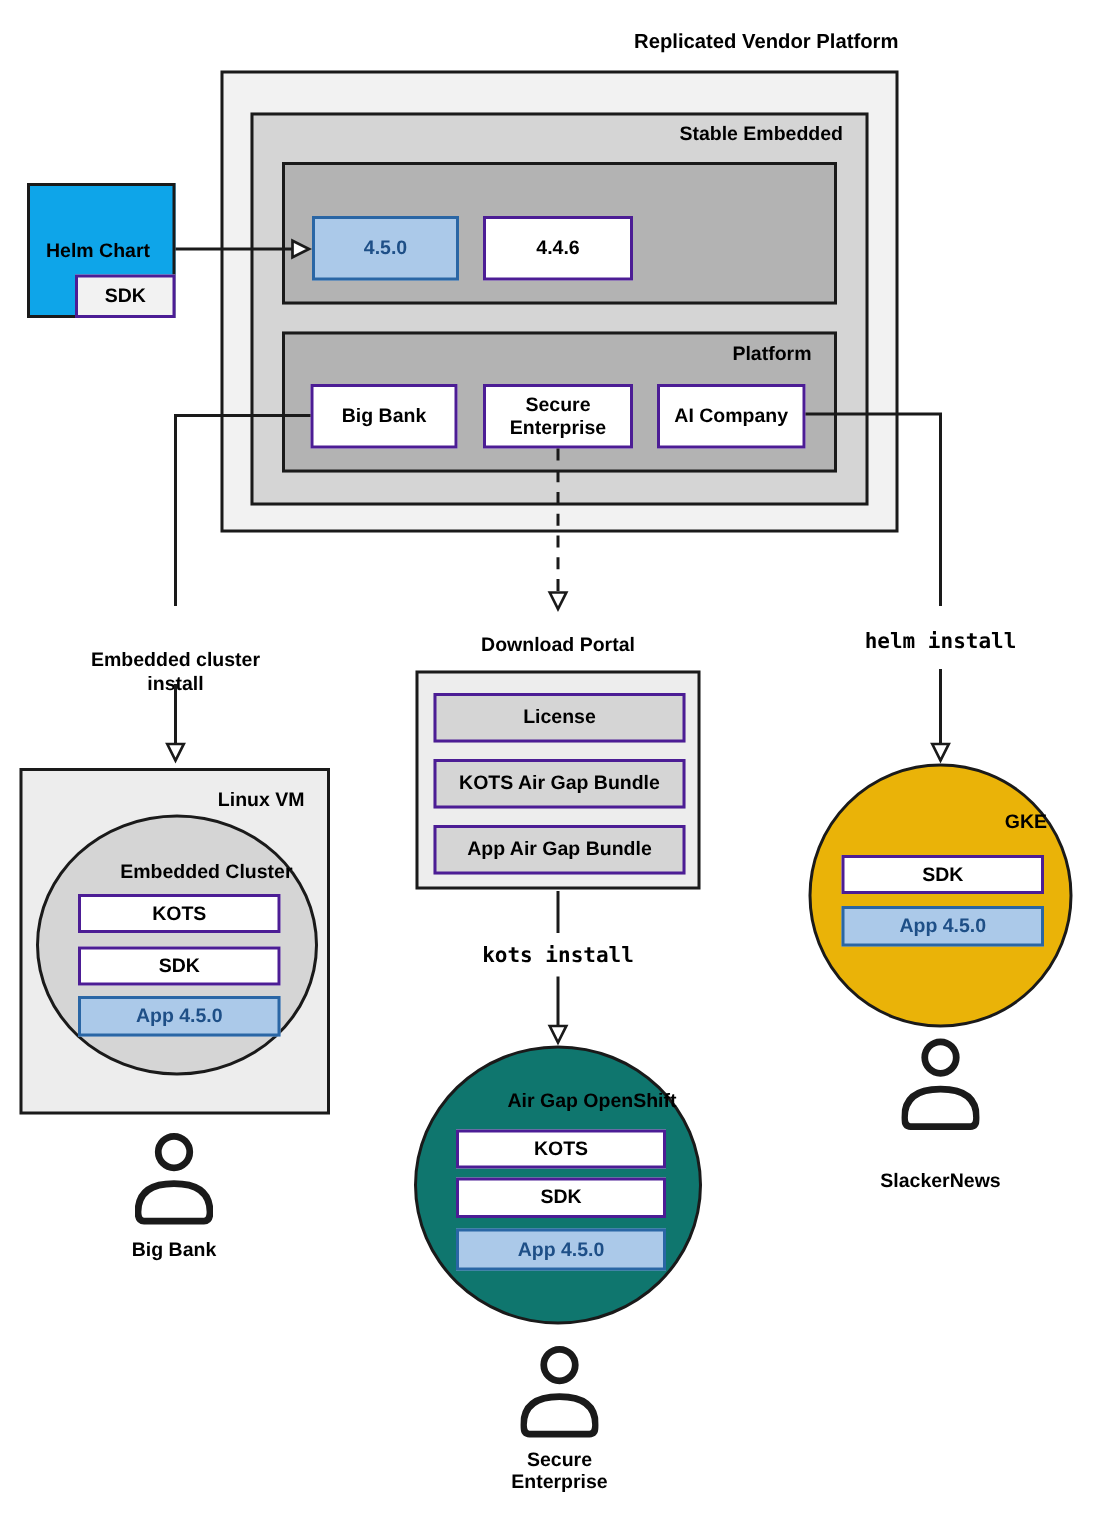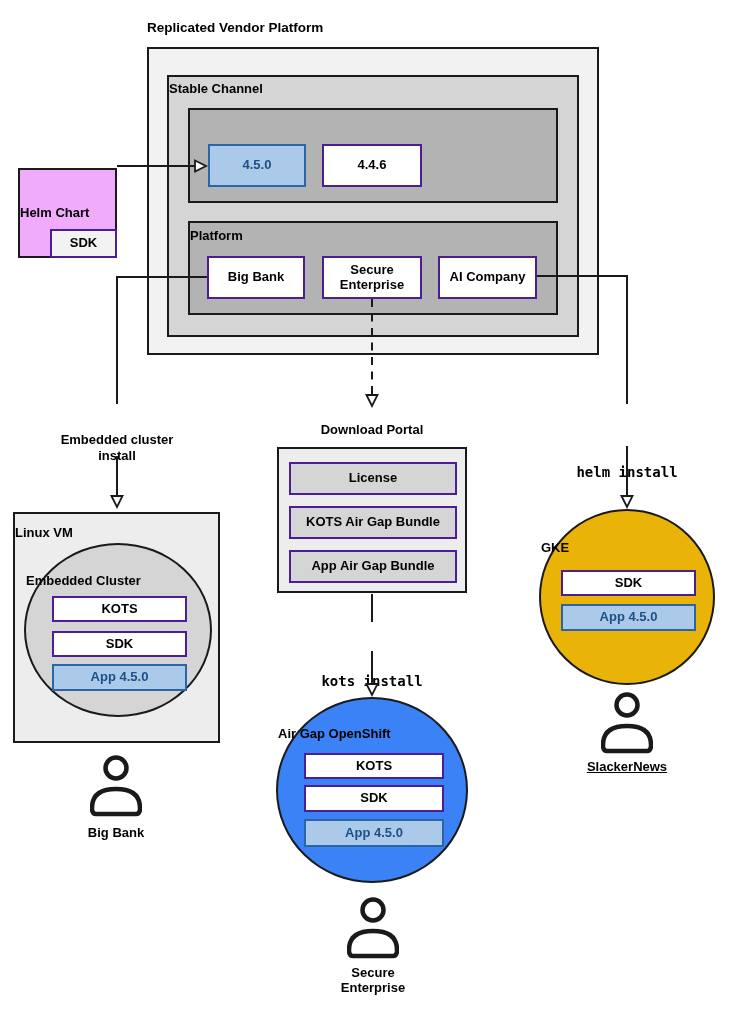--- a/index.html
+++ b/index.html
@@ -2,59 +2,59 @@
 <html><head>
 <meta charset="utf-8">
 <style>
   * { margin:0; padding:0; box-sizing:border-box; }
   html,body { background:#fff; }
   body { font-family:"Liberation Sans", sans-serif; color:#000; }
   .canvas { position:relative; width:734px; height:1026px; background:#fff; overflow:hidden; }
   .abs { position:absolute; }
   .box { position:absolute; border:2px solid #1a1a1a; }
   .circle { border-radius:50%; }
-  .bt { position:absolute; left:0; right:15px; text-align:left; font-weight:bold; font-size:13px; line-height:1.15; }
+  .bt { position:absolute; left:0; right:15px; text-align:right; font-weight:bold; font-size:13px; line-height:1.15; }
   .chip { position:absolute; display:flex; align-items:center; justify-content:center;
           text-align:center; font-weight:bold; font-size:13px; line-height:1.15;
           background:#fff; border:2px solid #4c1d95; }
   .chip.gray { background:#d5d5d5; }
   .chip.hl { background:#abc9e9; border-color:#2a66a5; color:#1e4f87; }
   .edge-label { position:absolute; text-align:center; font-weight:bold; font-size:13px; line-height:1.2; }
-  .mono { font-family:"DejaVu Sans Mono","Liberation Mono",monospace; font-size:14px; font-weight:bold;margin-top:44px; }
+  .mono { font-family:"DejaVu Sans Mono","Liberation Mono",monospace; font-size:14px; font-weight:bold; }
   .persona-label { position:absolute; text-align:center; font-weight:bold; font-size:13px; line-height:1.15; }
   svg.overlay { position:absolute; left:0; top:0; pointer-events:none; }
   .person-svg { position:absolute; }
 </style>
 </head>
 <body>
 
 <div class="canvas">
 
   <div class="abs bt" style="left:147px; top:20px; width:452px; font-size:13.5px;">Replicated Vendor Platform</div>
 
   <div class="box" style="left:147px; top:47px; width:452px; height:308px; background:#f2f2f2;">
 
     <div class="box" style="left:18px; top:26px; width:412px; height:262px; background:#d5d5d5;">
-      <div class="bt" style="top:5px;">Stable Channel</div>
+      <div class="bt" style="top:5px;">Stable Embedded</div>
 
       <div class="box" style="left:19px; top:31px; width:370px; height:95px; background:#b3b3b3;">
         <div class="chip hl" style="left:18px; top:34px; width:98px; height:43px;">4.5.0</div>
         <div class="chip" style="left:132px; top:34px; width:100px; height:43px;">4.4.6</div>
       </div>
 
       <div class="box" style="left:19px; top:144px; width:370px; height:94px; background:#b3b3b3;">
         <div class="bt" style="top:6px;">Platform</div>
         <div class="chip" style="left:17px; top:33px; width:98px; height:43px;">Big Bank</div>
         <div class="chip" style="left:132px; top:33px; width:100px; height:43px; padding:0 2px;">Secure Enterprise</div>
         <div class="chip" style="left:248px; top:33px; width:99px; height:43px;">AI Company</div>
       </div>
     </div>
   </div>
 
-  <div class="box" style="left:18px; top:122px; width:99px; height:90px; background:#f0abfc;margin-top:46px;">
+  <div class="box" style="left:18px; top:122px; width:99px; height:90px; background:#0ea5e9;">
     <div class="bt" style="top:36px;">Helm Chart</div>
     <div class="chip" style="right:-2px; bottom:-2px; width:67px; height:29px; background:#f2f2f2;">SDK</div>
   </div>
 
   <div class="edge-label" style="left:52px; top:412px; width:130px;margin-top:20px;">Embedded cluster install</div>
 
   <div class="box" style="left:13px; top:512px; width:207px; height:231px; background:#ededed;">
     <div class="bt" style="top:12px;">Linux VM</div>
     <div class="box circle" style="left:9px; top:29px; width:188px; height:174px; background:#d5d5d5;">
       <div class="bt" style="top:29px;">Embedded Cluster</div>
@@ -73,21 +73,21 @@
   <div class="edge-label" style="left:292px; top:422px; width:160px;">Download Portal</div>
 
   <div class="box" style="left:277px; top:447px; width:190px; height:146px; background:#ededed;">
     <div class="chip gray" style="left:10px; top:57px; width:168px; height:33px;">KOTS Air Gap Bundle</div>
     <div class="chip gray" style="left:10px; top:13px; width:168px; height:33px;">License</div>
     <div class="chip gray" style="left:10px; top:101px; width:168px; height:33px;">App Air Gap Bundle</div>
   </div>
 
   <div class="edge-label mono" style="left:292px; top:629px; width:160px;">kots install</div>
 
-  <div class="box circle" style="left:276px; top:697px; width:192px; height:186px; background:#3b82f6;">
+  <div class="box circle" style="left:276px; top:697px; width:192px; height:186px; background:#0f766e;">
     <div class="bt" style="top:28px;">Air Gap OpenShift</div>
     <div class="chip" style="left:26px; top:54px; width:140px; height:26px;">KOTS</div>
     <div class="chip" style="left:26px; top:86px; width:140px; height:27px;">SDK</div>
     <div class="chip hl" style="left:26px; top:120px; width:140px; height:28px;">App 4.5.0</div>
   </div>
 
   <svg class="person-svg" style="left:347px; top:896px;" width="52" height="64" viewBox="0 0 52 64">
     <circle cx="26" cy="14" r="10.5" fill="none" stroke="#1a1a1a" stroke-width="4.5"></circle>
     <path d="M6 60 Q2 60 2 54 Q2 35 26 35 Q50 35 50 54 Q50 60 46 60 Z" fill="none" stroke="#1a1a1a" stroke-width="4.5" stroke-linejoin="round"></path>
   </svg>
@@ -98,21 +98,21 @@
   <div class="box circle" style="left:539px; top:509px; width:176px; height:176px; background:#eab308;">
     <div class="bt" style="top:30px;">GKE</div>
     <div class="chip" style="left:20px; top:59px; width:135px; height:26px;">SDK</div>
     <div class="chip hl" style="left:20px; top:93px; width:135px; height:27px;">App 4.5.0</div>
   </div>
 
   <svg class="person-svg" style="left:601px; top:691px;" width="52" height="64" viewBox="0 0 52 64">
     <circle cx="26" cy="14" r="10.5" fill="none" stroke="#1a1a1a" stroke-width="4.5"></circle>
     <path d="M6 60 Q2 60 2 54 Q2 35 26 35 Q50 35 50 54 Q50 60 46 60 Z" fill="none" stroke="#1a1a1a" stroke-width="4.5" stroke-linejoin="round"></path>
   </svg>
-  <div class="persona-label" style="left:557px; top:760px; width:140px;text-decoration:underline;">SlackerNews</div>
+  <div class="persona-label" style="left:557px; top:780px; width:140px;">SlackerNews</div>
 
   <svg class="overlay" width="734" height="1026" viewBox="0 0 734 1026">
 
     <path d="M117 166 L196 166" stroke="#1a1a1a" stroke-width="2" fill="none"></path>
     <path d="M195 160.5 L206 166 L195 171.5 Z" fill="#fff" stroke="#1a1a1a" stroke-width="1.8"></path>
 
     <path d="M207 277 L117 277 L117 404" stroke="#1a1a1a" stroke-width="2" fill="none"></path>
     <path d="M117 456 L117 497" stroke="#1a1a1a" stroke-width="2" fill="none"></path>
     <path d="M111.5 496 L117 507 L122.5 496 Z" fill="#fff" stroke="#1a1a1a" stroke-width="1.8"></path>
 

